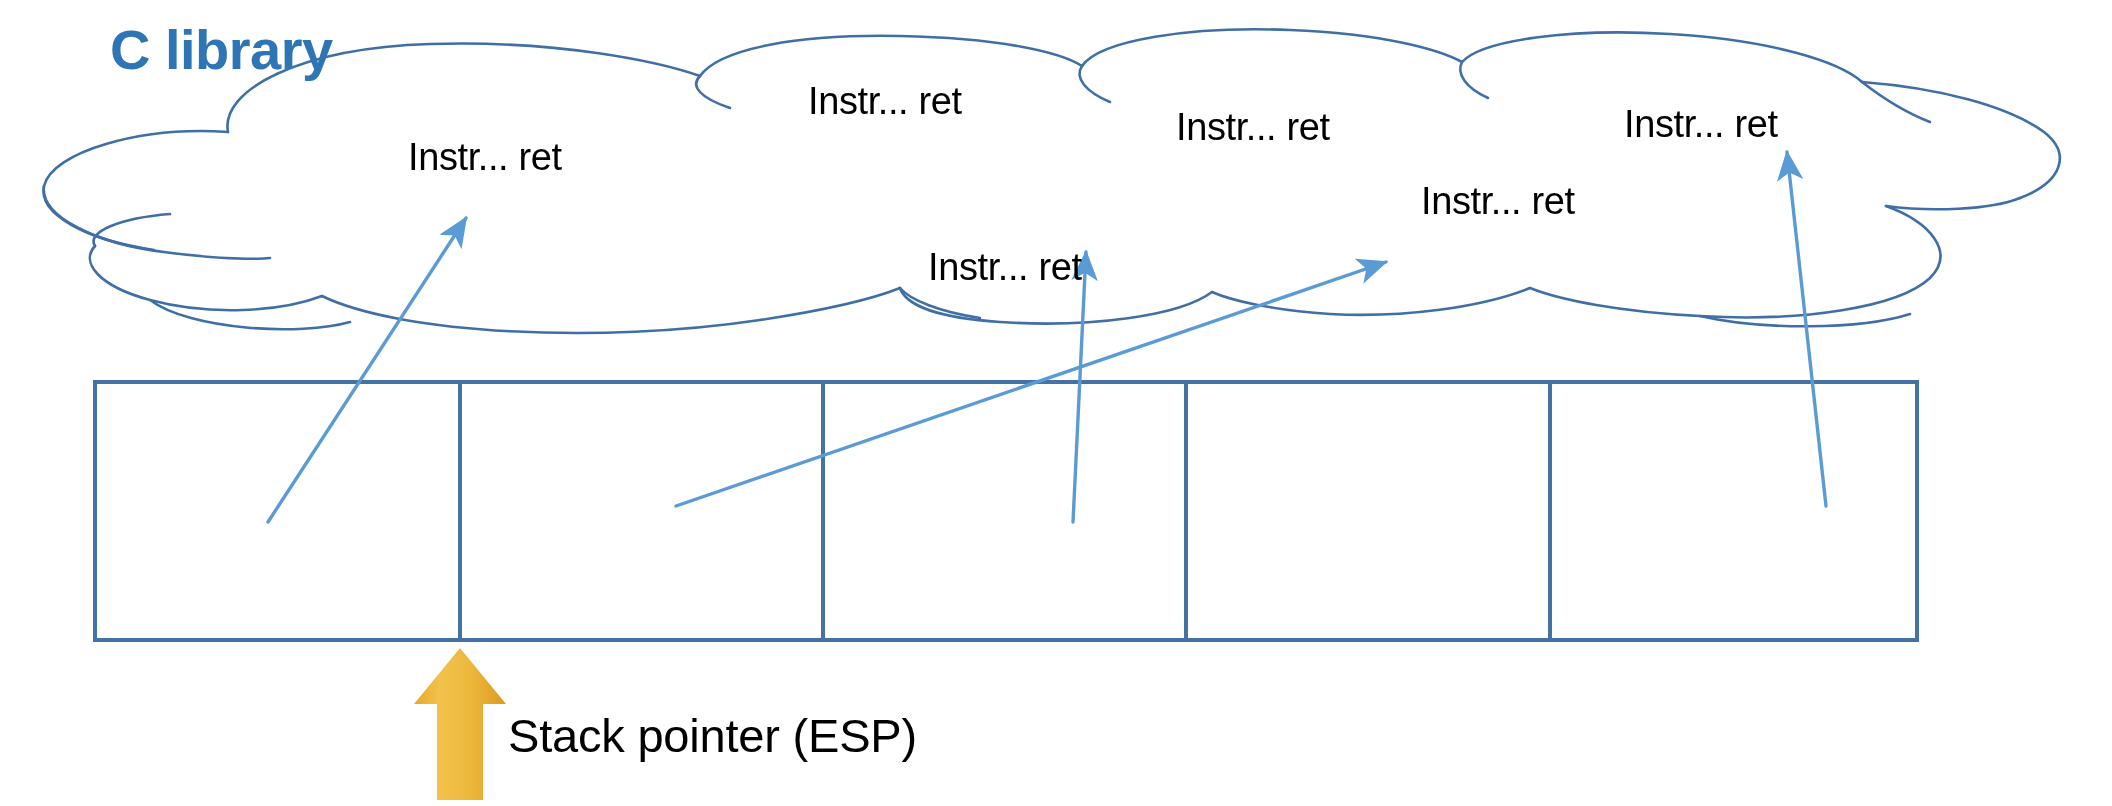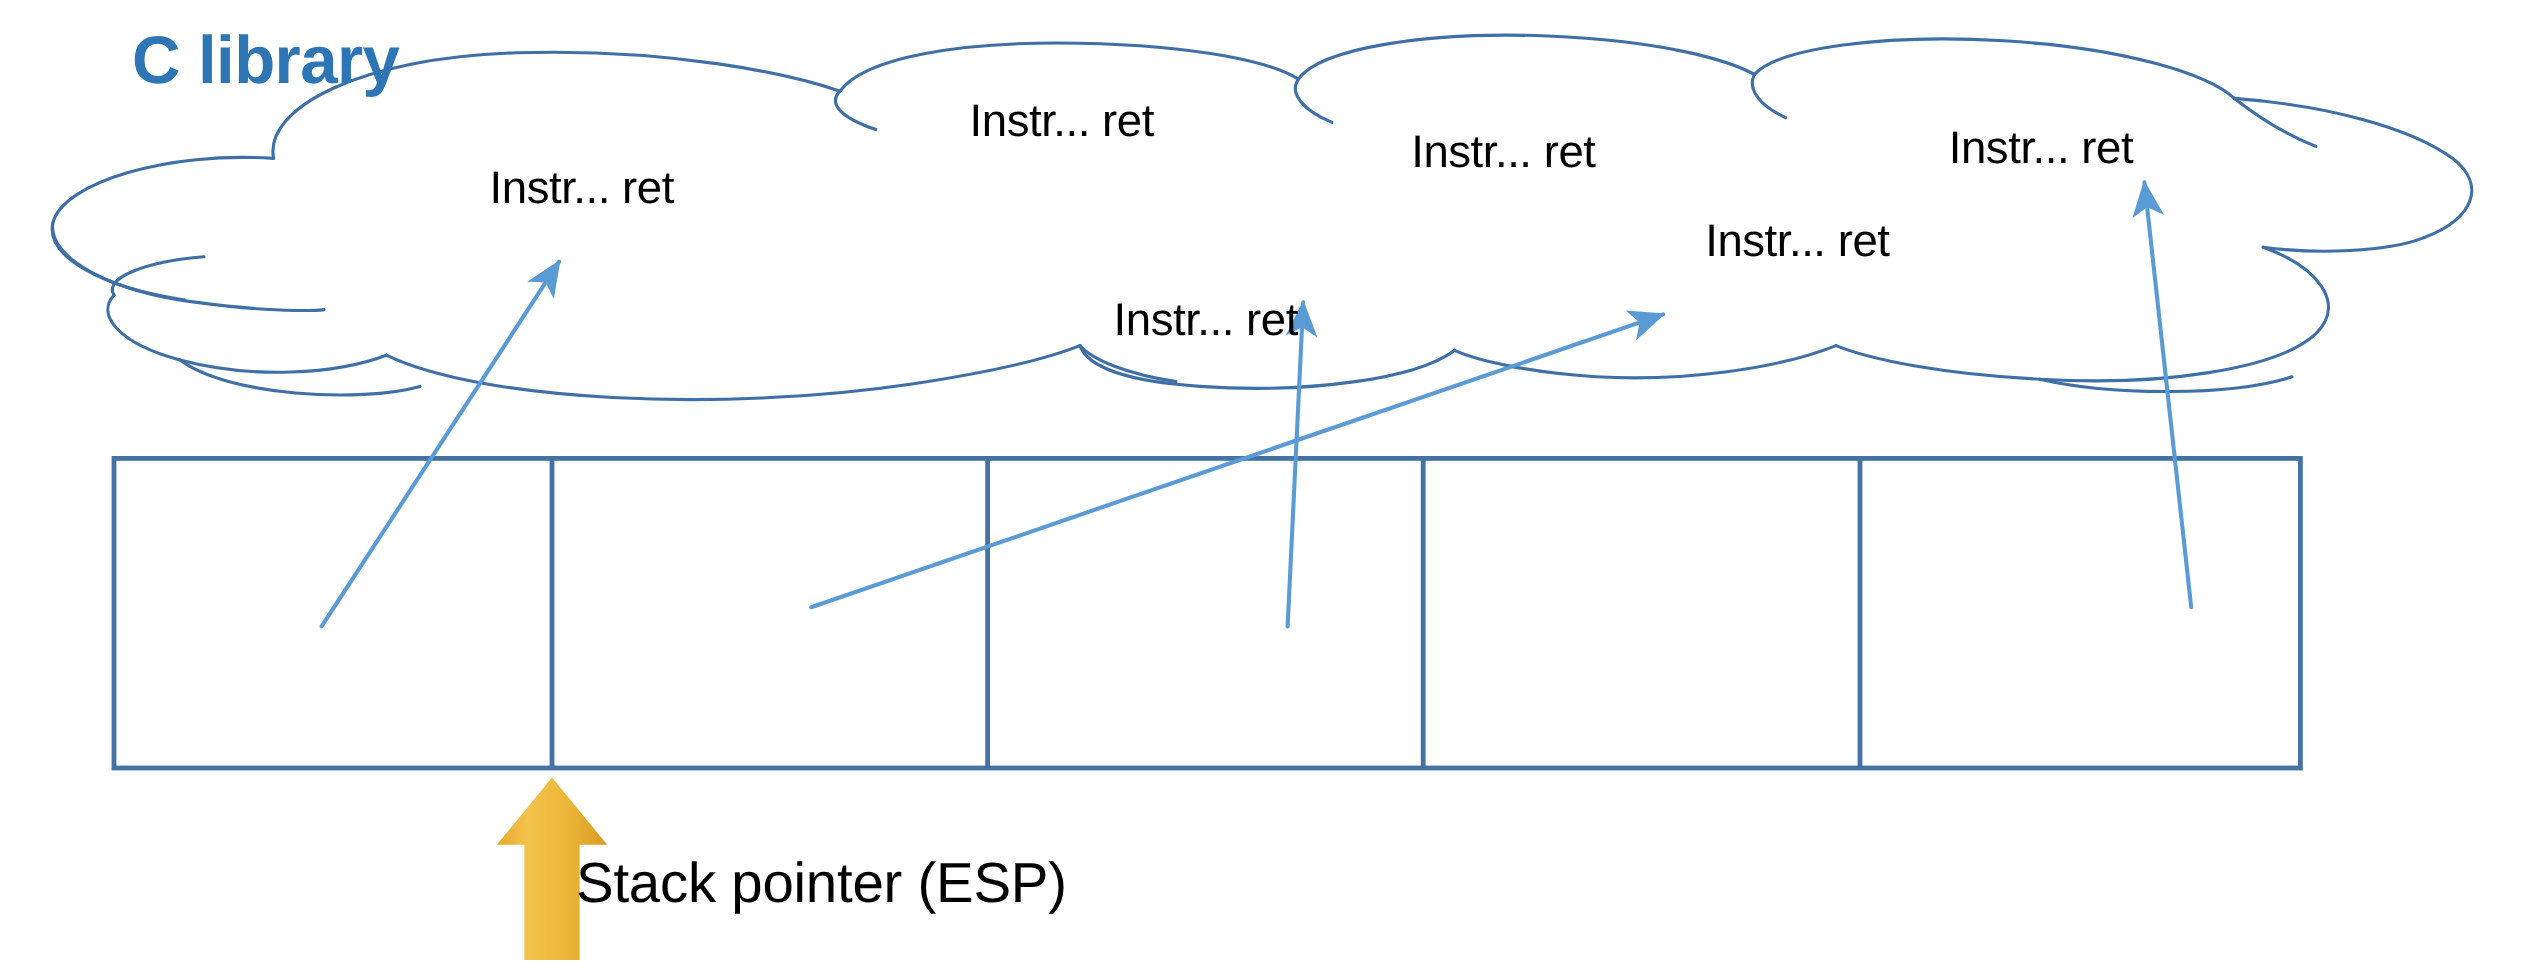--- a/index.html
+++ b/index.html
@@ -138,15 +138,15 @@
 
   <div class="txt title-c-library" style="left:110px; top:22px; color:#2E75B6;">C library</div>
 
   <div class="txt instr" style="left:408px;  top:138px;">Instr... ret</div>
   <div class="txt instr" style="left:808px;  top:82px;">Instr... ret</div>
   <div class="txt instr" style="left:1176px; top:108px;">Instr... ret</div>
   <div class="txt instr" style="left:928px;  top:248px;">Instr... ret</div>
   <div class="txt instr" style="left:1421px; top:182px;">Instr... ret</div>
   <div class="txt instr" style="left:1624px; top:105px;">Instr... ret</div>
 
-  <div class="txt esp-label" style="left:480px; top:712px;">Stack pointer (ESP)</div>
+  <div class="txt esp-label" style="left:508px; top:712px;">Stack pointer (ESP)</div>
 
 </div>
 
 </body></html>

